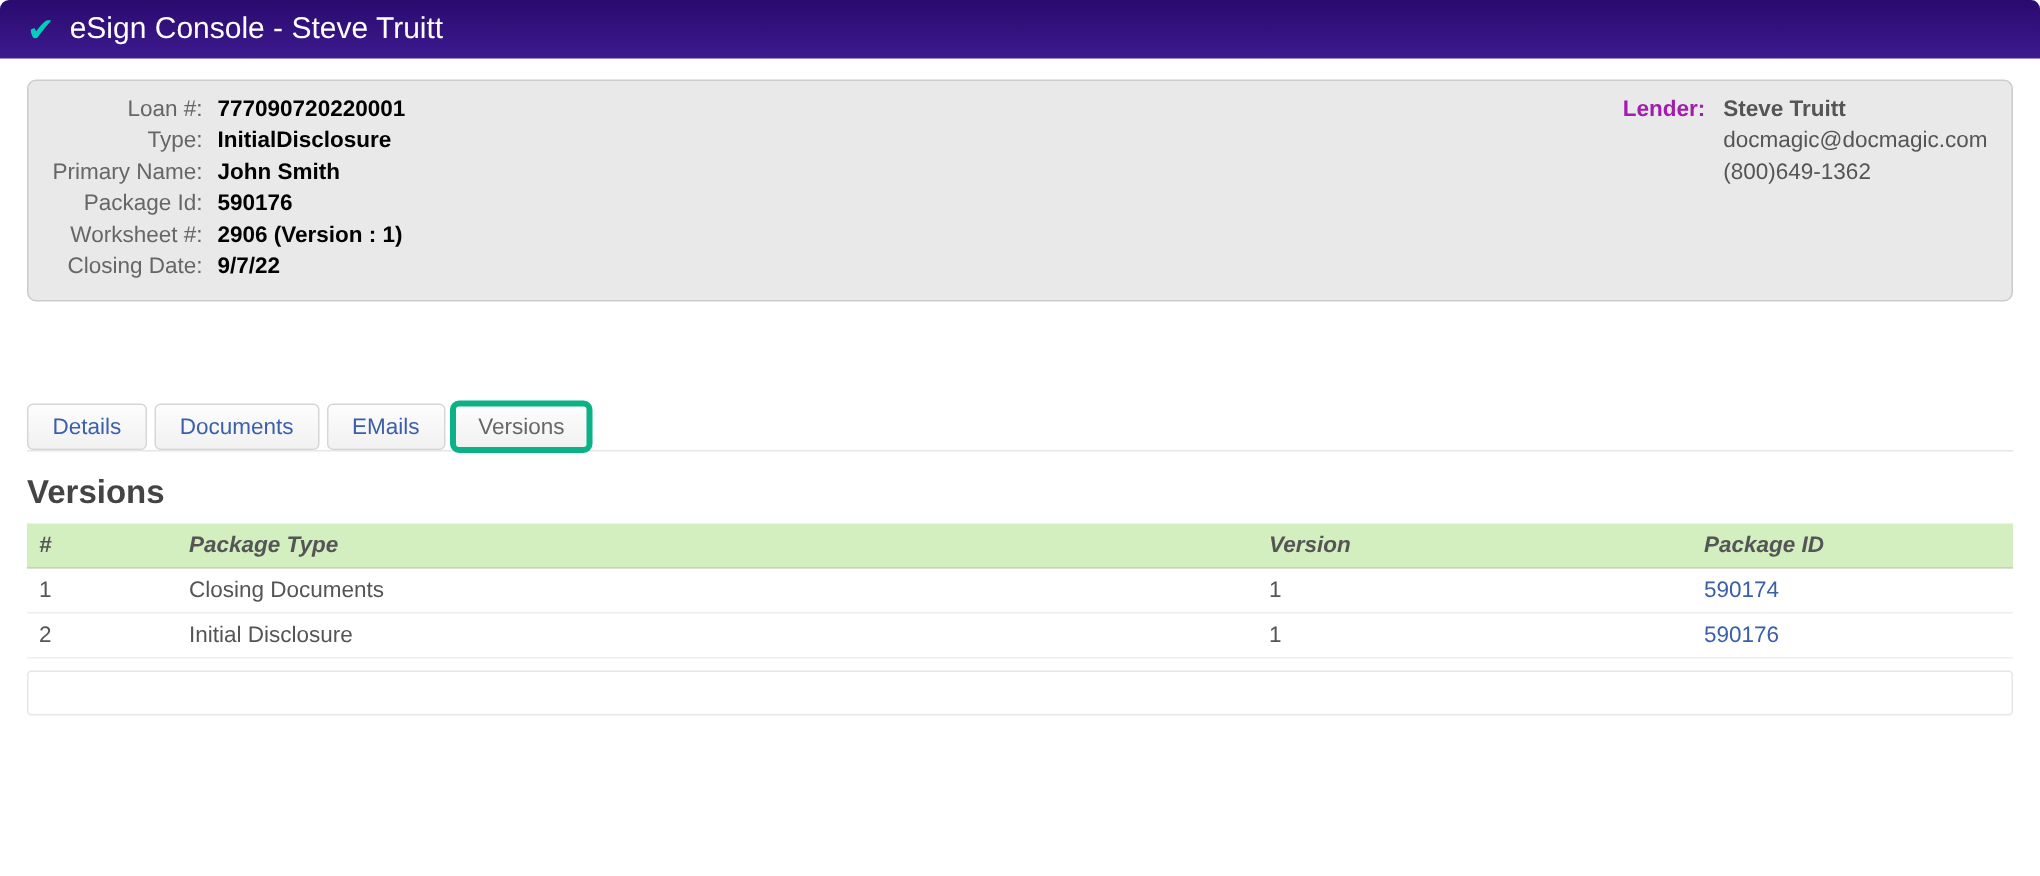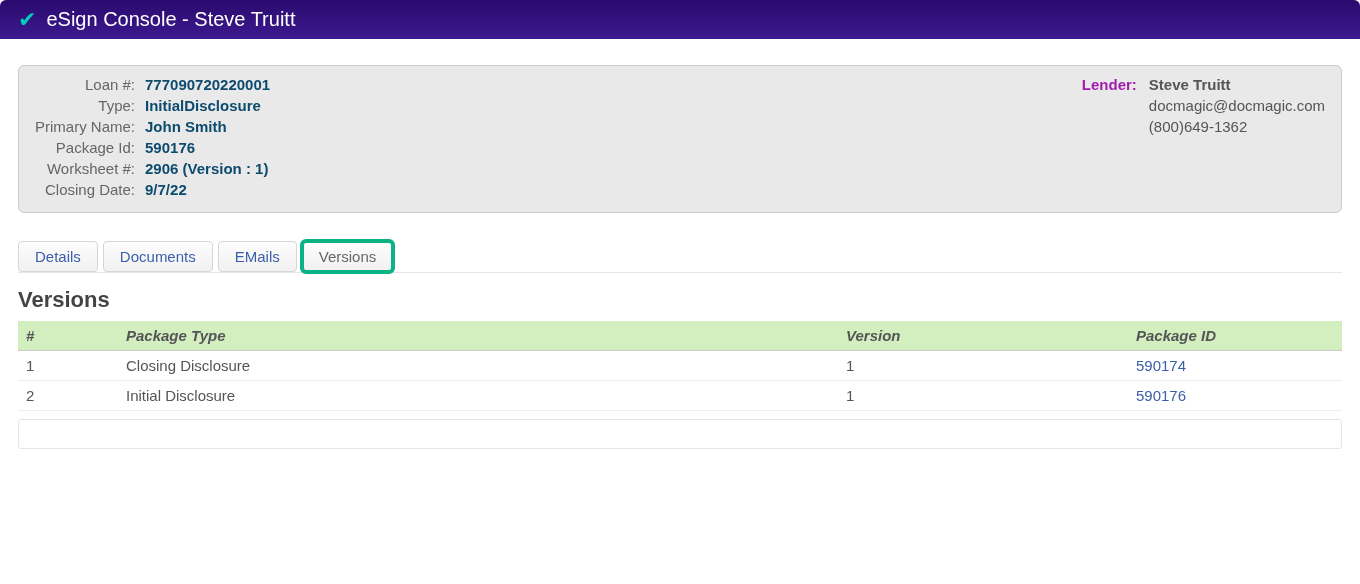--- a/index.html
+++ b/index.html
@@ -19,21 +19,21 @@
       font-size: 20px;
       border-top-left-radius: 6px;
       border-top-right-radius: 6px;
     }
     .header-bar .check-icon {
       margin-right: 10px;
       color: #00cdbb;
       font-size: 22px;
       line-height: 1;
     }
-    .content-wrap { padding: 16px 18px 20px 18px; }
+    .content-wrap { padding: 4px 18px 20px 18px; }
     .info-panel {
       border: 1px solid #ccc;
       border-radius: 6px;
       background: #e9e9e9;
       padding: 10px 16px;
       margin-top: 10px;
       display: flex;
       justify-content: space-between;
       font-size: 15px;
       color: #555;
@@ -44,21 +44,21 @@
       display: table-cell;
       text-align: right;
       padding-right: 10px;
       color: #666;
       white-space: nowrap;
       padding-bottom: 4px;
     }
     .info-value {
       display: table-cell;
       font-weight: bold;
-      color: #0c4a6e;
+      color: #000000;
       padding-bottom: 4px;
     }
     .info-right { display: flex; }
     .lender-label { color: #a21caf; padding-right: 12px; font-weight: bold; }
     .lender-block .lender-name { font-weight: bold; color: #555; }
     .lender-block div { padding-bottom: 4px; }
 
     .tab-bar {
       margin-top: 28px;
       border-bottom: 1px solid #e6e6e6;
@@ -67,20 +67,21 @@
       padding-bottom: 0;
     }
     .tab {
       border: 1px solid #d6d6d6;
       border-radius: 4px;
       background: linear-gradient(#fdfdfd, #f1f1f1);
       padding: 6px 16px;
       font-size: 15px;
       color: #3b5fab;
       cursor: pointer;
+      margin-top: 40px;
     }
     .tab.selected {
       outline: 4px solid #0ab285;
       outline-offset: -2px;
       color: #666;
     }
 
     .section-heading {
       font-size: 22px;
       font-weight: bold;
@@ -185,21 +186,21 @@
       <tr>
         <th class="col-num">#</th>
         <th class="col-type">Package Type</th>
         <th class="col-version">Version</th>
         <th class="col-pkgid">Package ID</th>
       </tr>
     </thead>
     <tbody>
       <tr>
         <td>1</td>
-        <td>Closing Disclosure</td>
+        <td>Closing Documents</td>
         <td>1</td>
         <td class="link">590174</td>
       </tr>
       <tr>
         <td>2</td>
         <td>Initial Disclosure</td>
         <td>1</td>
         <td class="link">590176</td>
       </tr>
     </tbody>

